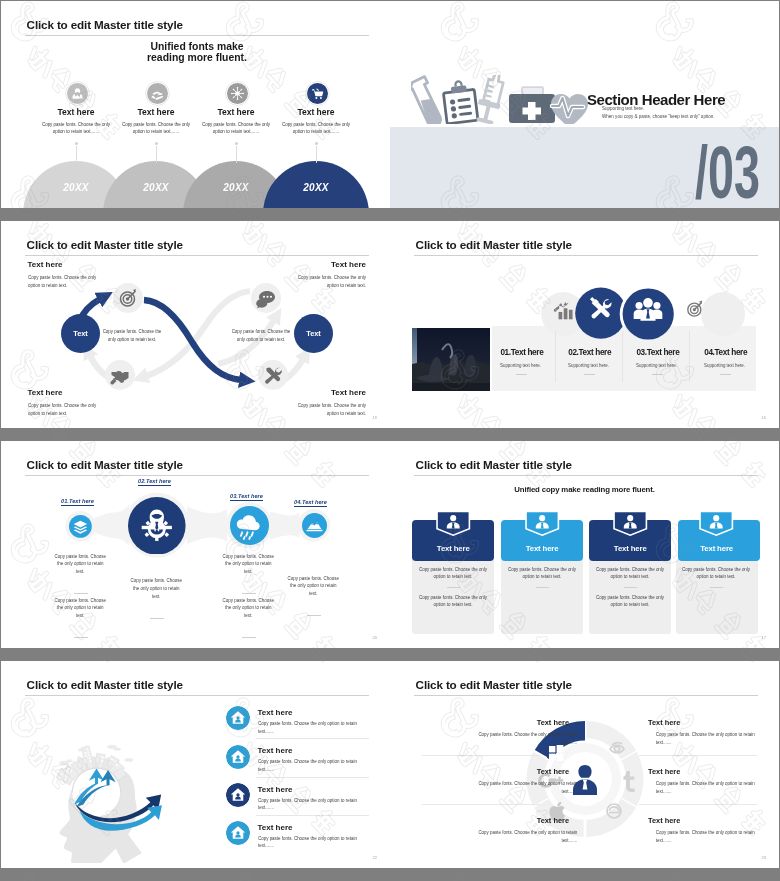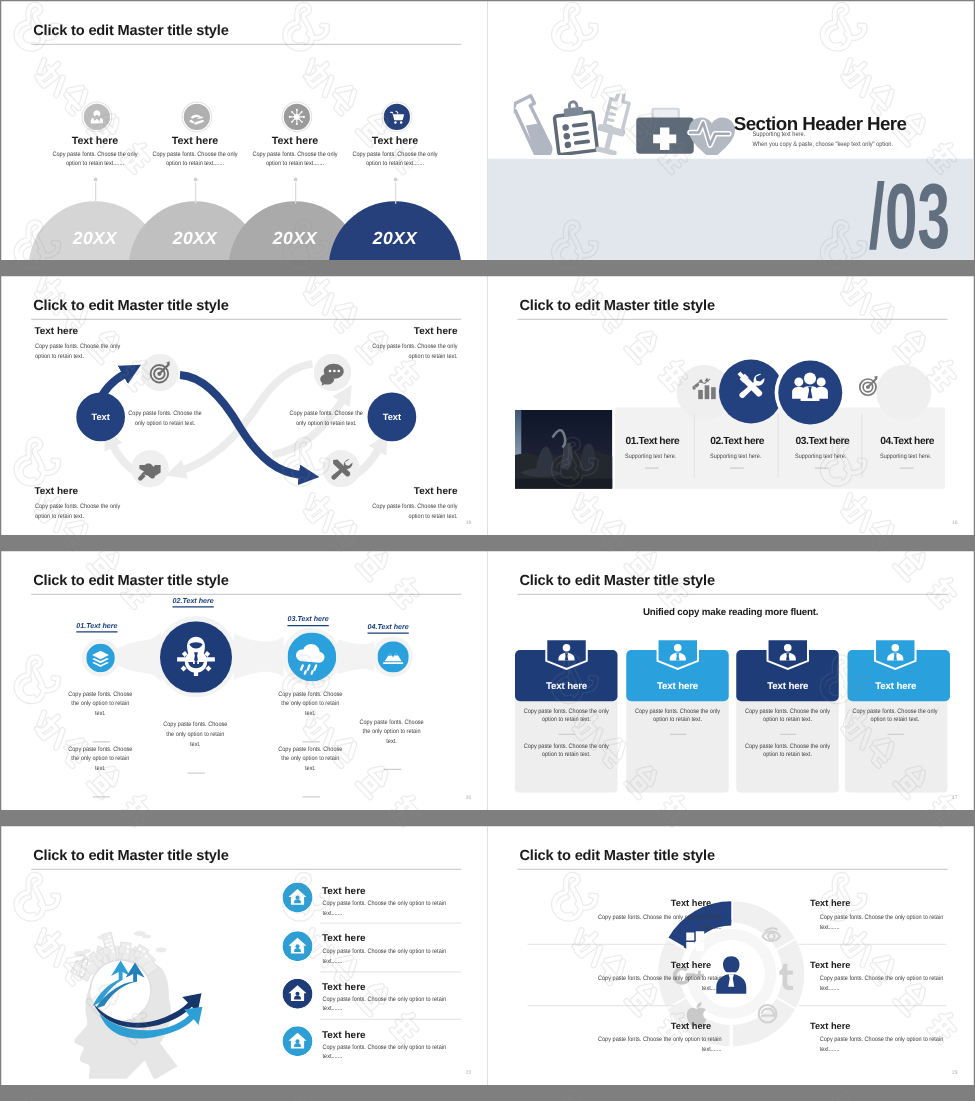--- a/index.html
+++ b/index.html
@@ -20,21 +20,21 @@
   .s1sub{position:absolute;left:96px;width:200px;top:39.5px;text-align:center;font-size:10.4px;
           font-weight:bold;color:#1a1a1a;line-height:11.6px;}
   .s1ic{position:absolute;top:75px;width:33px;height:33px;border-radius:50%;}
   .s1h{position:absolute;top:106.2px;width:140px;text-align:center;font-size:8.5px;
         font-weight:bold;color:#1a1a1a;}
   .s1p{position:absolute;top:119.6px;width:160px;text-align:center;font-size:5.1px;
         color:#3a3a3a;line-height:7.7px;transform:scaleX(0.875);}
   .s1stem{position:absolute;width:1px;background:#dcdcdc;top:145px;height:17px;}
   .s1dot{position:absolute;width:3px;height:3px;border-radius:50%;background:#d0d0d0;top:141px;}
   .s1circ{position:absolute;width:106px;height:106px;border-radius:50%;top:160px;}
-  .s1yr{position:absolute;top:181px;width:106px;text-align:center;font-size:14px;
+  .s1yr{position:absolute;top:181px;width:106px;text-align:center;font-size:10px;
          font-weight:bold;font-style:italic;color:#fff;letter-spacing:0.3px;}
 
   
   .s2band{position:absolute;left:0;top:125.5px;width:389px;height:94px;background:#e2e6ed;}
   .s2num{position:absolute;left:305px;top:141px;width:140px;font-size:74px;font-weight:bold;
           color:#626f7e;line-height:62px;transform:scaleX(0.632);transform-origin:left top;
           white-space:nowrap;}
   .s2h{position:absolute;left:197px;top:89.5px;font-size:15px;font-weight:bold;color:#1a1a1a;letter-spacing:-0.45px;}
   .s2p1{position:absolute;left:211.5px;top:104.2px;font-size:5.2px;color:#4a4a4a;transform:scaleX(0.875);transform-origin:left top;}
   .s2p2{position:absolute;left:211.5px;top:111.8px;font-size:5.2px;color:#4a4a4a;transform:scaleX(0.875);transform-origin:left top;}
@@ -85,20 +85,24 @@
   .s8rule{position:absolute;width:118px;height:1px;background:#e8e8e8;}
 </style>
 </head>
 <body>
 
 <div id="page">
 
 <div class="slide c0 r0">
   <div class="stitle">Click to edit Master title style</div>
   <div class="trule"></div>
+  <div class="s1sub">
+    <div>Unified fonts make</div>
+    <div>reading more fluent.</div>
+  </div>
 
   <div class="s1circ" style="left:22px;background:#d5d5d5"></div>
   <div class="s1circ" style="left:102px;background:#c0c0c0"></div>
   <div class="s1circ" style="left:182px;background:#aaaaaa"></div>
   <div class="s1circ" style="left:262px;background:#26407b"></div>
   <div class="s1yr" style="left:22px">20XX</div>
   <div class="s1yr" style="left:102px">20XX</div>
   <div class="s1yr" style="left:182px">20XX</div>
   <div class="s1yr" style="left:262px">20XX</div>
 

